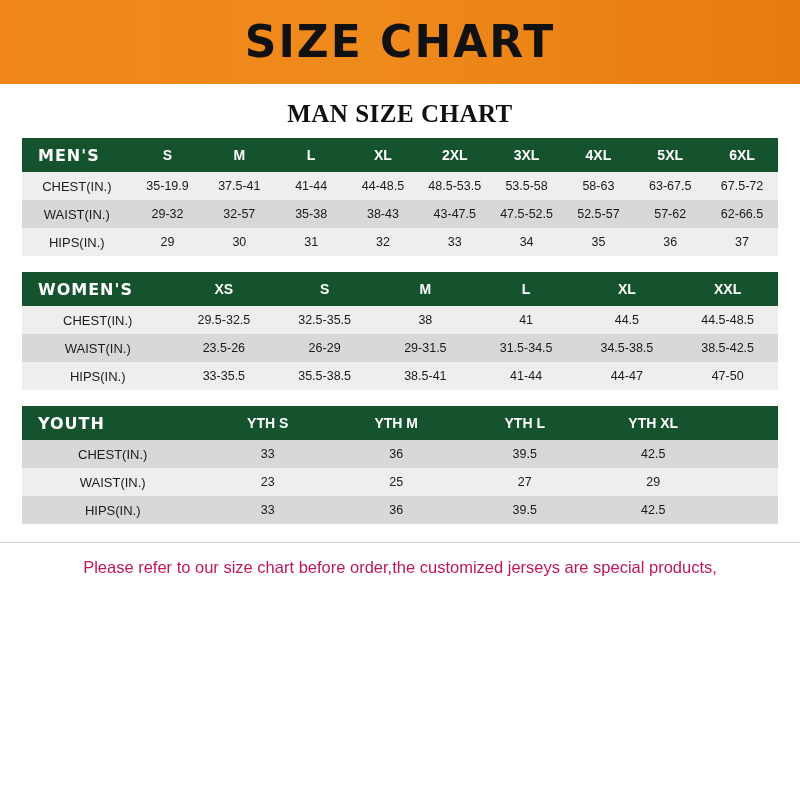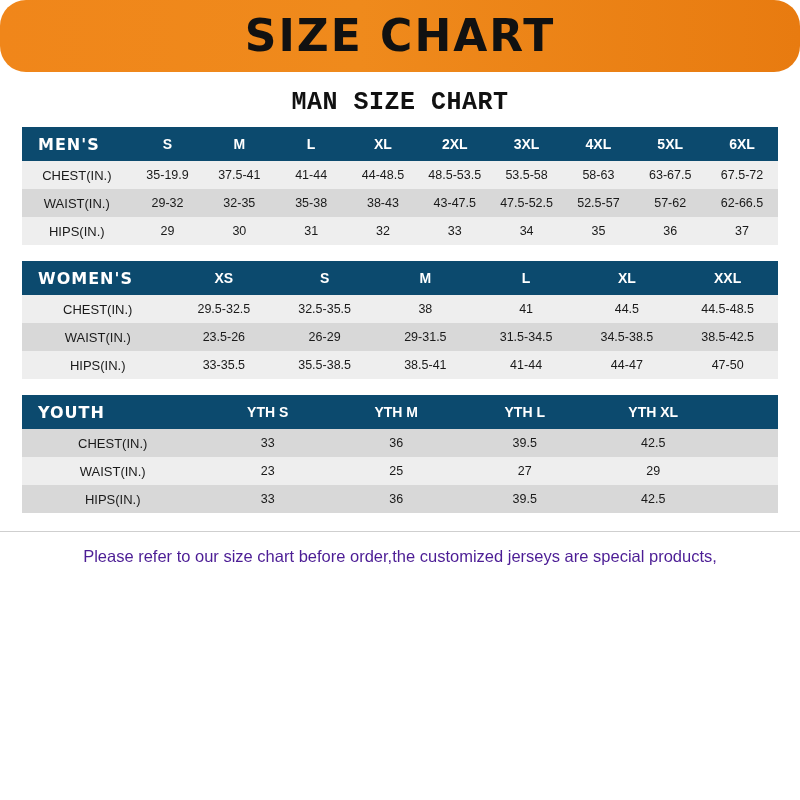--- a/index.html
+++ b/index.html
@@ -15,45 +15,44 @@
   }
   .page {
     width: 800px;
     height: 800px;
     position: relative;
     background: #ffffff;
     box-sizing: border-box;
   }
   
   .banner {
-    height: 72px;
+    height: 84px;
     background: linear-gradient(to right, #f0861a 0%, #ef8a1c 45%, #e87b10 100%);
     display: flex;
     align-items: center;
     justify-content: center;
     position: relative;
-    border-radius: 26px;
   }
   .banner-title {
     font-family: "DejaVu Sans", sans-serif;
     font-weight: bold;
     font-size: 44px;
     letter-spacing: 2px;
     color: #111111;
     line-height: 1;
   }
   .content {
     padding: 0 22px;
   }
   .section {
     margin-top: 16px;
   }
   .section-title {
     text-align: center;
-    font-family: Liberation Mono, monospace;
+    font-family: Liberation Serif, serif;
     font-weight: bold;
     font-size: 25px;
     color: #111111;
     letter-spacing: 0.5px;
     margin: 14px 0 10px 0;
   }
   table.size-table {
     border-collapse: collapse;
     width: 100%;
     table-layout: fixed;
@@ -62,21 +61,21 @@
   table.size-table td {
     text-align: center;
     font-size: 12.5px;
     color: #1a1a1a;
     padding: 0;
     height: 28px;
     vertical-align: middle;
     font-family: "Liberation Sans", sans-serif;
   }
   table.size-table thead th {
-    background: #0c4a6e;
+    background: #14532d;
     color: #ffffff;
     height: 34px;
     font-size: 14px;
     font-weight: bold;
   }
   table.size-table thead th.rowhead {
     text-align: left;
     padding-left: 16px;
     font-family: "DejaVu Sans", sans-serif;
     font-size: 16px;
@@ -95,21 +94,21 @@
   }
   
   .tall th, .tall td { height: 32px; font-size: 13.5px; }
   .tall thead th { height: 38px; font-size: 15px; }
 
   .footer-note {
     margin-top: 18px;
     border-top: 1px solid #cfcfcf;
     padding: 12px 24px 0 24px;
     text-align: center;
-    color: #4c1d95;
+    color: #be185d;
     font-size: 16.5px;
     line-height: 1.55;
     font-family: "Liberation Sans", sans-serif;
   }
 </style>
 </head>
 <body>
 
 <div class="page">
 
@@ -149,21 +148,21 @@
             <td>44-48.5</td>
             <td>48.5-53.5</td>
             <td>53.5-58</td>
             <td>58-63</td>
             <td>63-67.5</td>
             <td>67.5-72</td>
           </tr>
           <tr class="dark">
             <td class="rowlabel">WAIST(IN.)</td>
             <td>29-32</td>
-            <td>32-35</td>
+            <td>32-57</td>
             <td>35-38</td>
             <td>38-43</td>
             <td>43-47.5</td>
             <td>47.5-52.5</td>
             <td>52.5-57</td>
             <td>57-62</td>
             <td>62-66.5</td>
           </tr>
           <tr class="light">
             <td class="rowlabel">HIPS(IN.)</td>

